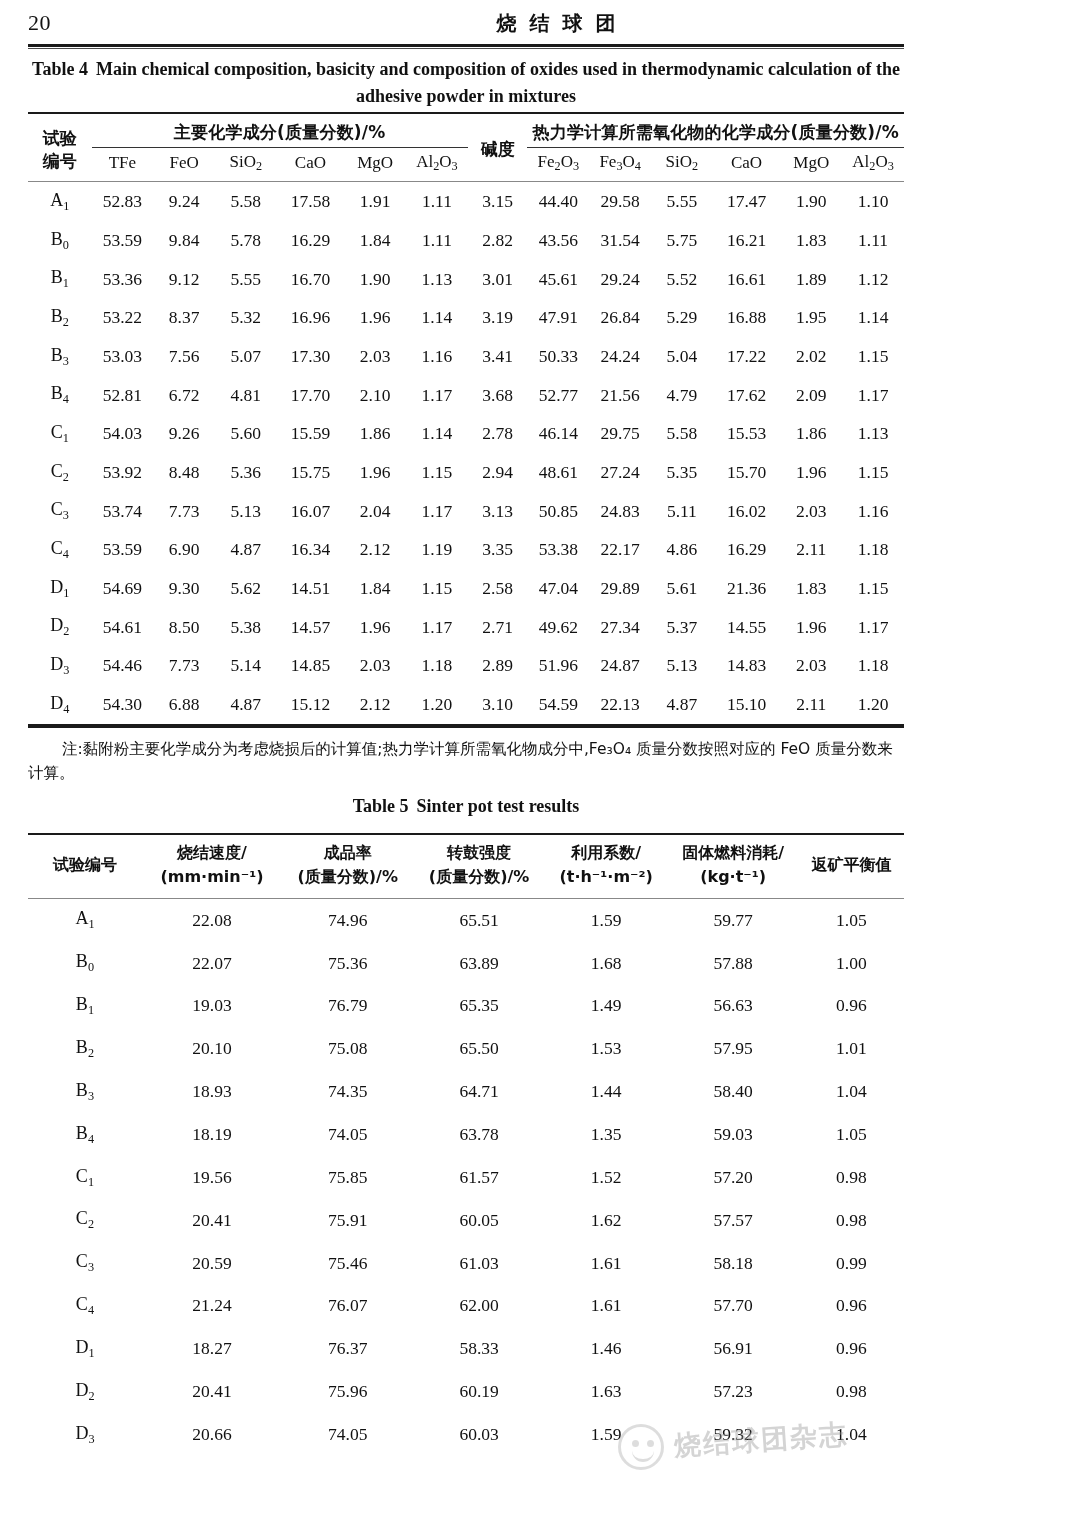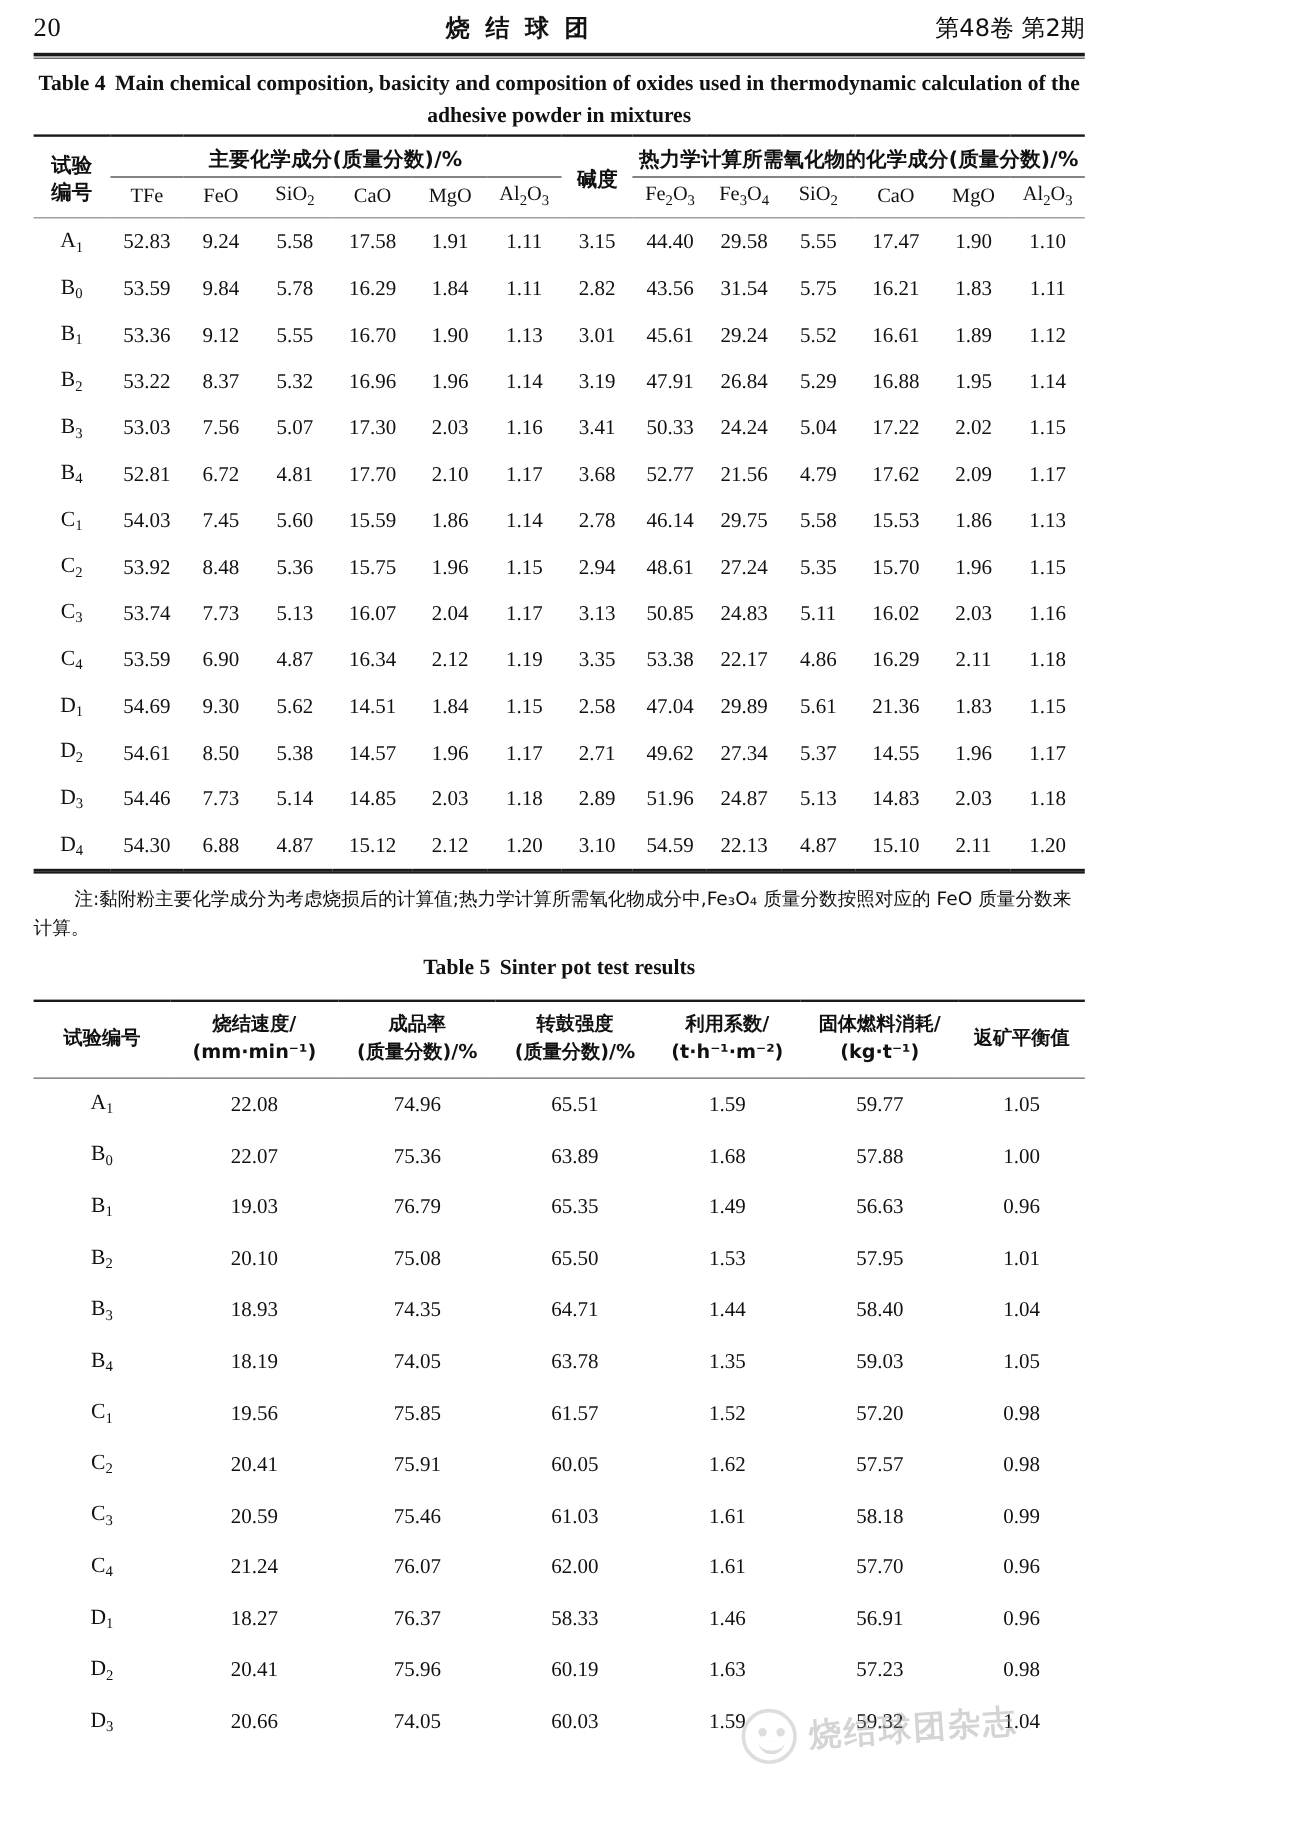--- a/index.html
+++ b/index.html
@@ -167,21 +167,20 @@
   }
 </style>
 </head>
 <body>
 
 <div class="page">
 
   <div class="runhead">
     <div class="folio">20</div>
     <div class="journal">烧结球团</div>
-    <div class="issue">第48卷  第2期</div>
   </div>
   <div class="rule-double"></div>
 
   <div class="cap-en">
     <span class="lbl">Table 4</span><span>Main chemical composition, basicity and composition of oxides used in thermodynamic calculation of the adhesive powder in mixtures</span>
   </div>
 
   <table class="doc" id="t4">
     <colgroup>
       <col class="c-id">
@@ -317,21 +316,21 @@
           <td>52.77</td>
           <td>21.56</td>
           <td>4.79</td>
           <td>17.62</td>
           <td>2.09</td>
           <td>1.17</td>
         </tr>
         <tr>
           <td class="id">C<span class="subid">1</span></td>
           <td>54.03</td>
-          <td>7.45</td>
+          <td>9.26</td>
           <td>5.60</td>
           <td>15.59</td>
           <td>1.86</td>
           <td>1.14</td>
           <td>2.78</td>
           <td>46.14</td>
           <td>29.75</td>
           <td>5.58</td>
           <td>15.53</td>
           <td>1.86</td>

